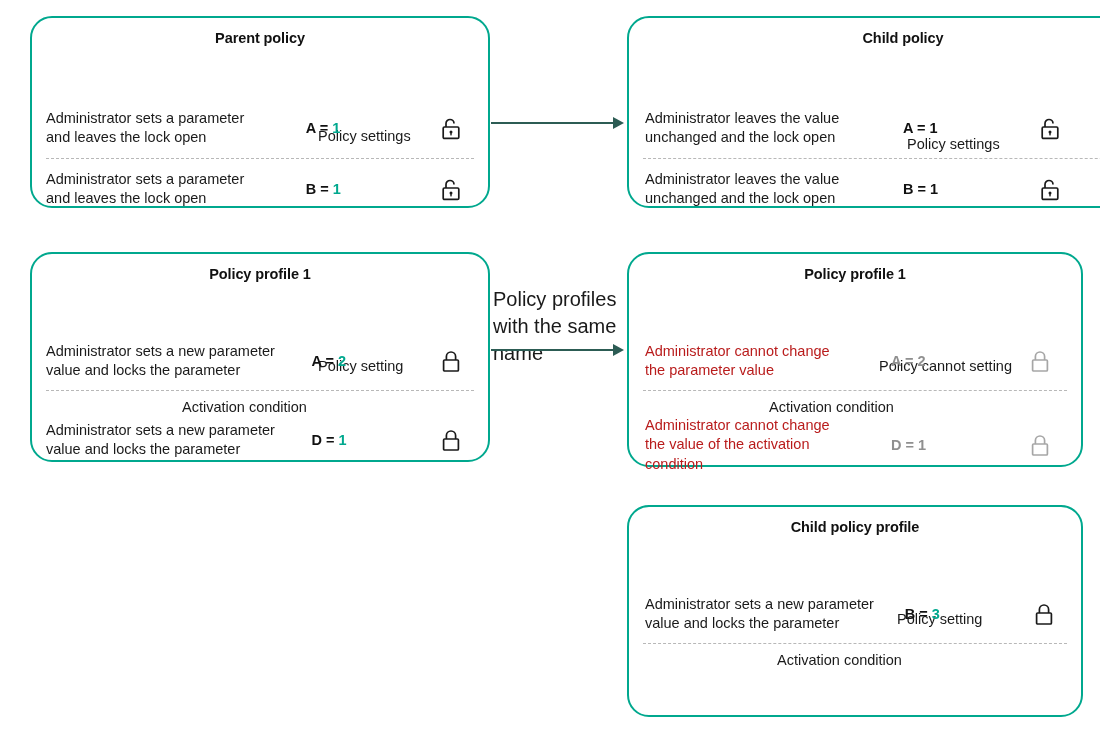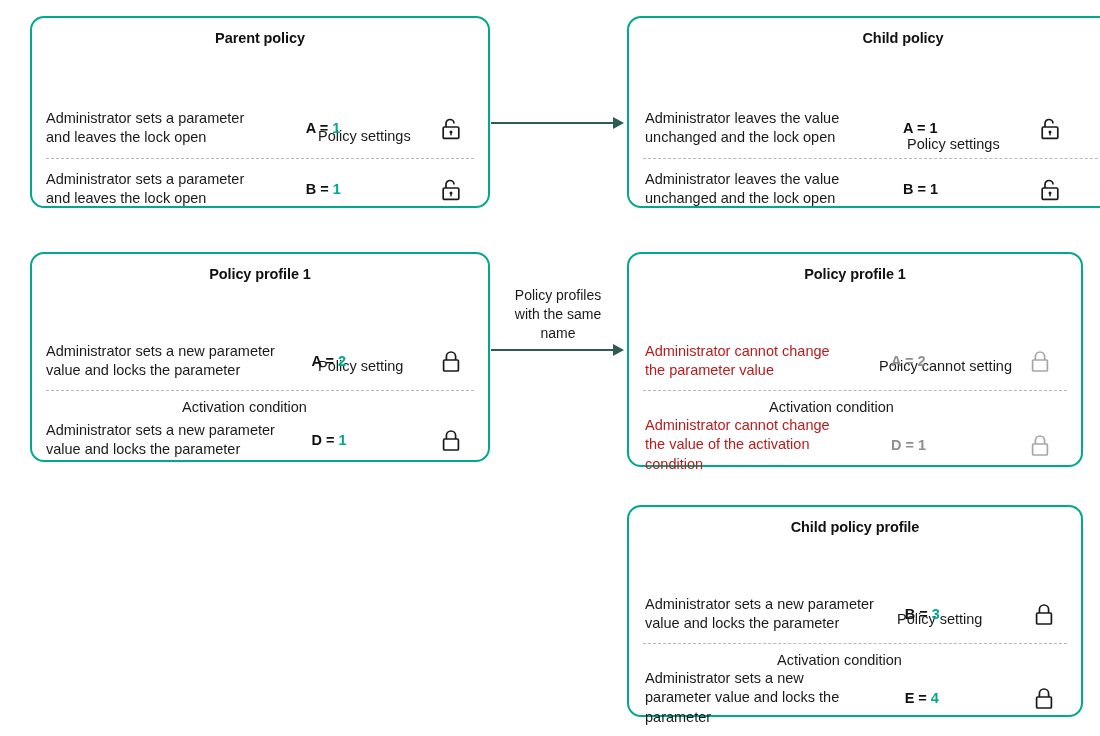--- a/index.html
+++ b/index.html
@@ -19,21 +19,21 @@
   .canvas {
     position: absolute;
     inset: 0;
   }
 
   
   .box {
     position: absolute;
     box-sizing: border-box;
     border: 2px solid #00a88e;
-    border-radius: 14px;
+    border-radius: 22px;
     background: #ffffff;
   }
 
   .box-title {
     text-align: center;
     font-size: 14.5px;
     font-weight: bold;
     color: #111111;
     margin-top: 12px;
     letter-spacing: -0.1px;
@@ -95,24 +95,24 @@
   .arrow-head {
     position: absolute;
     width: 0;
     height: 0;
     border-top: 6px solid transparent;
     border-bottom: 6px solid transparent;
     border-left: 11px solid #2c5c54;
   }
   .arrow-label {
     position: absolute;
-    font-size: 14px;
+    font-size: 20px;
     line-height: 1.35;
     color: #1a1a1a;
-    text-align: center;
+    text-align: left;
     white-space: pre-line;
   }
 </style>
 </head>
 <body>
 
 <div class="canvas">
 
   <div class="box" style="left:30px; top:16px; width:460px; height:192px;">
     <div class="box-title">Parent policy</div>
@@ -323,32 +323,16 @@
             <path d="M5.4 10 V6.6 A4.6 4.6 0 0 1 14.6 6.6 V10" fill="none" stroke="#1a1a1a" stroke-width="1.7"></path>
             <rect x="2.6" y="10" width="14.8" height="11" rx="1" fill="none" stroke="#1a1a1a" stroke-width="1.7"></rect>
           </svg>
         </div>
       </div>
 
       <div class="row-divider"></div>
 
       <div class="col-head" style="margin-top:8px; margin-left:148px; width:290px;">Activation condition</div>
 
-      <div class="row" style="height:60px;">
-        <div class="desc" style="width:262px; padding-left:16px;">Administrator sets a new
-parameter value and locks the
-parameter</div>
-        <div class="val" style="width:104px;">
-          <span>E</span>
-          <span> = </span>
-          <span class="num">4</span>
-        </div>
-        <div style="width:74px; display:flex; justify-content:center;">
-          <svg class="lock" width="20" height="23" viewBox="0 0 20 23">
-            <path d="M5.4 10 V6.6 A4.6 4.6 0 0 1 14.6 6.6 V10" fill="none" stroke="#1a1a1a" stroke-width="1.7"></path>
-            <rect x="2.6" y="10" width="14.8" height="11" rx="1" fill="none" stroke="#1a1a1a" stroke-width="1.7"></rect>
-          </svg>
-        </div>
-      </div>
     </div>
   </div>
 
 </div>
 
 </body></html>

